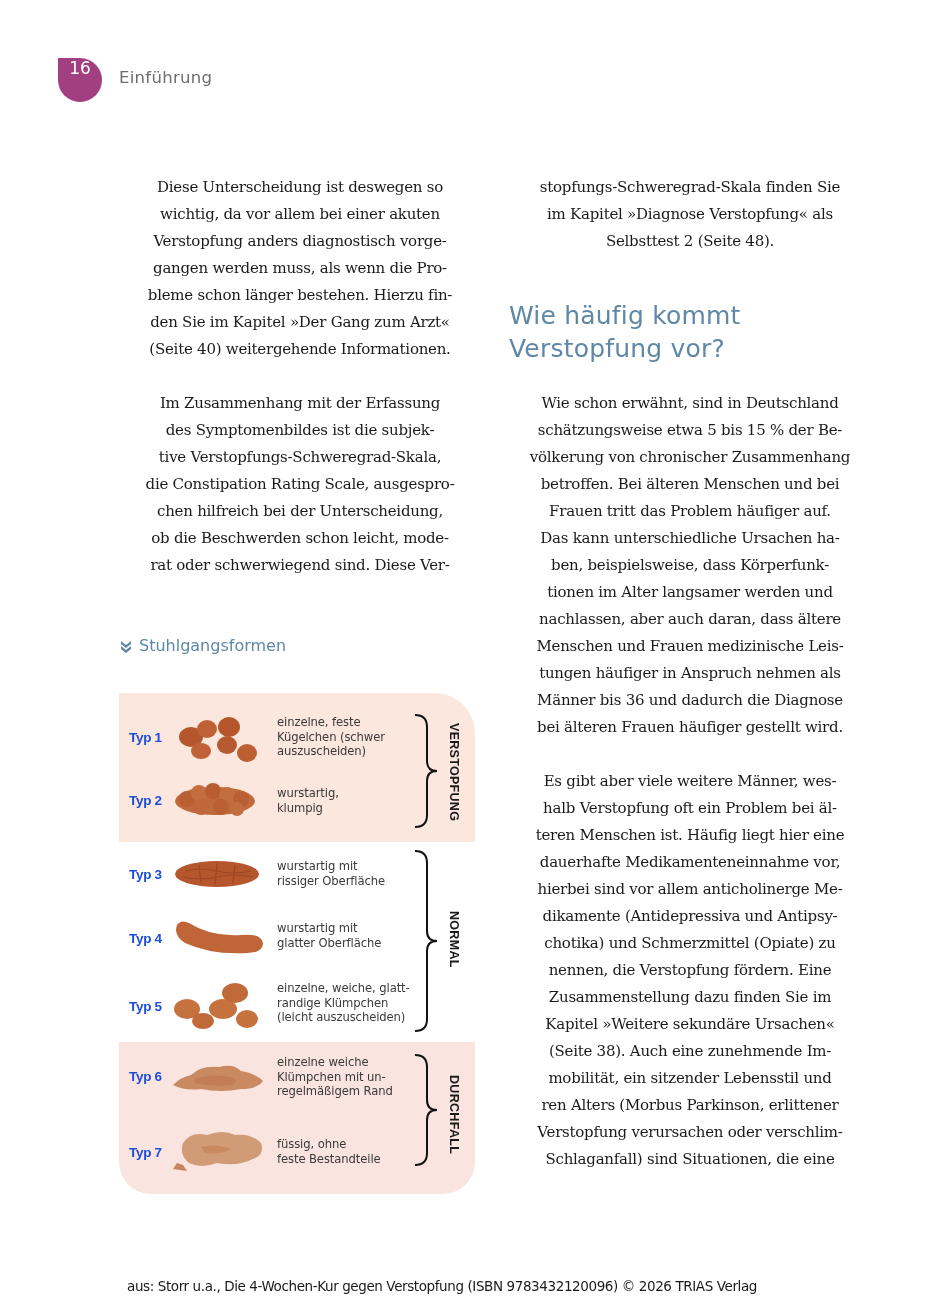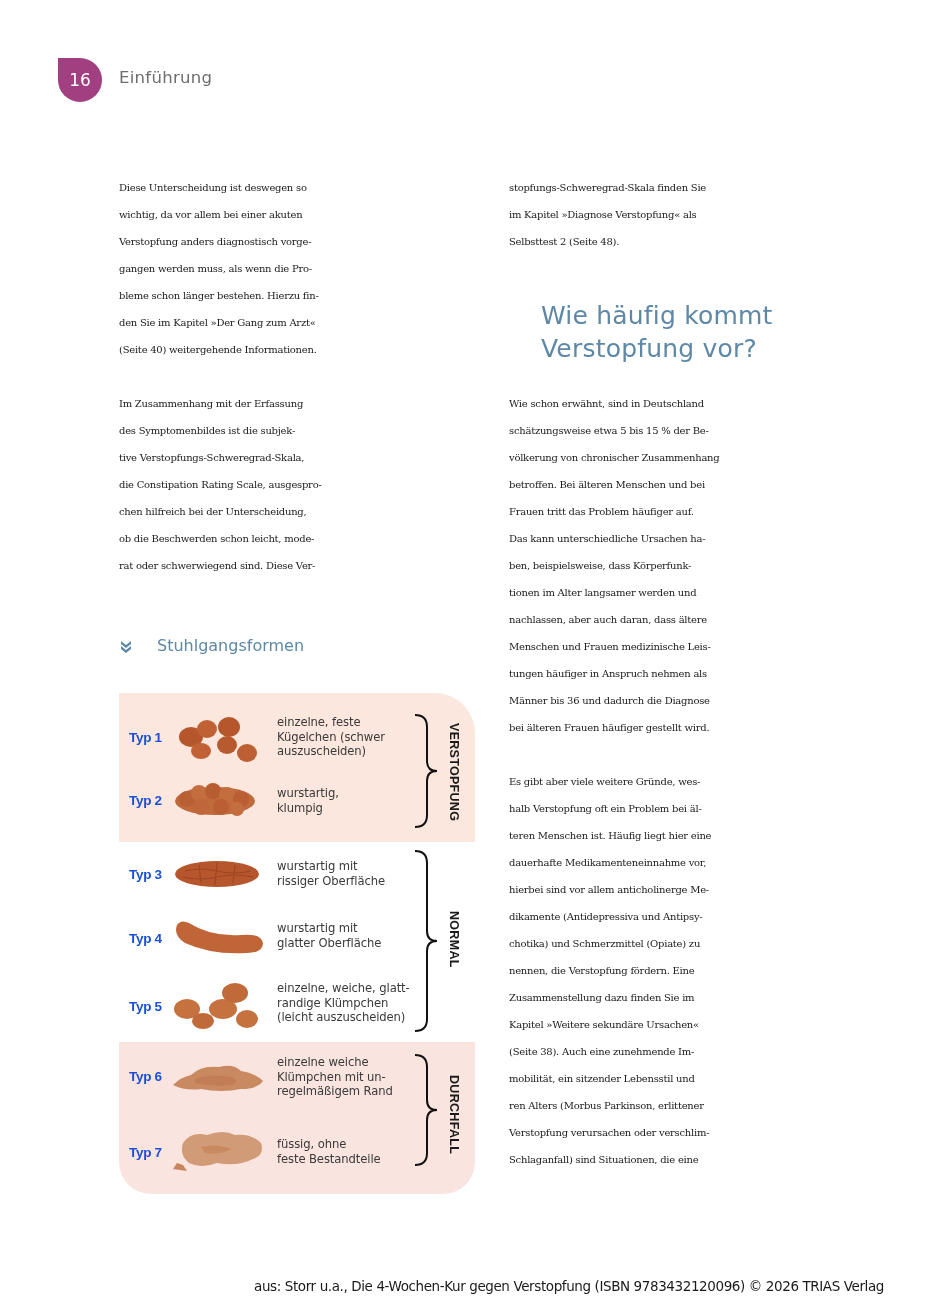--- a/index.html
+++ b/index.html
@@ -4,44 +4,44 @@
 <style>
   * { box-sizing: border-box; margin: 0; padding: 0; }
   html, body { width: 952px; height: 1299px; background: #ffffff; overflow: hidden; }
   body { position: relative; font-family: "DejaVu Serif", serif; color: #1a1a1a; }
 
   .page-badge {
     position: absolute; left: 58px; top: 58px; width: 44px; height: 44px;
     background: #a23f80; color: #fff;
     border-radius: 0 22px 22px 22px;
     font-family: "DejaVu Sans", sans-serif; font-size: 17px;
-    display: flex; align-items: center; justify-content: center;
+    display: flex; align-items: flex-start; justify-content: center;
   }
   .running-head {
     position: absolute; left: 119px; top: 68px;
     font-family: "DejaVu Sans", sans-serif; font-size: 16.5px; color: #6e6e6e;
     letter-spacing: 0.3px;
   }
 
   .col { position: absolute; width: 362px; }
   .col-left { left: 119px; }
   .col-right { left: 509px; }
 
-  .para { font-size: 10px; line-height: 27px; letter-spacing: -0.25px; }
+  .para { font-size: 15px; line-height: 27px; letter-spacing: -0.25px; text-align: center; }
   .para .ln { display: block; white-space: nowrap; }
 
   .heading {
     font-family: "DejaVu Sans", sans-serif; font-size: 25px; line-height: 33px;
-    color: #5e88a6; font-weight: normal; letter-spacing: 0.2px; margin-left: 32px;
+    color: #5e88a6; font-weight: normal; letter-spacing: 0.2px;
   }
 
   .fig-title {
     position: absolute; left: 119px; top: 636px;
     font-family: "DejaVu Sans", sans-serif; font-size: 16px; color: #5e88a6;
-    display: flex; align-items: center; gap: 24px;
+    display: flex; align-items: center; gap: 6px;
   }
   .fig-title svg { width: 14px; height: 14px; }
 
   .figure { position: absolute; left: 119px; top: 693px; width: 356px; height: 501px; }
   .band { position: absolute; left: 0; width: 356px; }
   .band-constip { top: 0; height: 149px; background: #fbe7dd; border-radius: 0 40px 0 0; }
   .band-normal { top: 149px; height: 200px; background: #ffffff; }
   .band-diarr { top: 349px; height: 152px; background: #f9e4df; border-radius: 0 0 32px 32px; }
 
   .row { position: absolute; left: 0; width: 300px; height: 50px; }
@@ -60,21 +60,21 @@
 
   .brace { position: absolute; left: 294px; width: 28px; }
   .group-label {
     position: absolute; left: 328px;
     writing-mode: vertical-rl;
     font-family: "Liberation Sans", sans-serif; font-weight: bold; font-size: 12.5px;
     color: #1a1a1a; letter-spacing: 0.3px;
   }
 
   .footer {
-    position: absolute; left: 0; width: 884px; top: 1278px; text-align: right;
+    position: absolute; left: 0; width: 884px; top: 1278px; text-align: center;
     font-family: "DejaVu Sans", sans-serif; font-size: 13.5px; color: #1a1a1a;
     letter-spacing: -0.4px;
   }
 </style>
 </head>
 <body>
 
 <div class="page-badge">
   <span>16</span>
 </div>
@@ -261,21 +261,21 @@
     <span class="ln">nachlassen, aber auch daran, dass ältere</span>
     <span class="ln">Menschen und Frauen medizinische Leis-</span>
     <span class="ln">tungen häufiger in Anspruch nehmen als</span>
     <span class="ln">Männer bis 36 und dadurch die Diagnose</span>
     <span class="ln">bei älteren Frauen häufiger gestellt wird.</span>
   </p>
 </div>
 
 <div class="col col-right" style="top:768px;">
   <p class="para">
-    <span class="ln">Es gibt aber viele weitere Gründe, wes-</span>
+    <span class="ln">Es gibt aber viele weitere Männer, wes-</span>
     <span class="ln">halb Verstopfung oft ein Problem bei äl-</span>
     <span class="ln">teren Menschen ist. Häufig liegt hier eine</span>
     <span class="ln">dauerhafte Medikamenteneinnahme vor,</span>
     <span class="ln">hierbei sind vor allem anticholinerge Me-</span>
     <span class="ln">dikamente (Antidepressiva und Antipsy-</span>
     <span class="ln">chotika) und Schmerzmittel (Opiate) zu</span>
     <span class="ln">nennen, die Verstopfung fördern. Eine</span>
     <span class="ln">Zusammenstellung dazu finden Sie im</span>
     <span class="ln">Kapitel »Weitere sekundäre Ursachen«</span>
     <span class="ln">(Seite 38). Auch eine zunehmende Im-</span>

